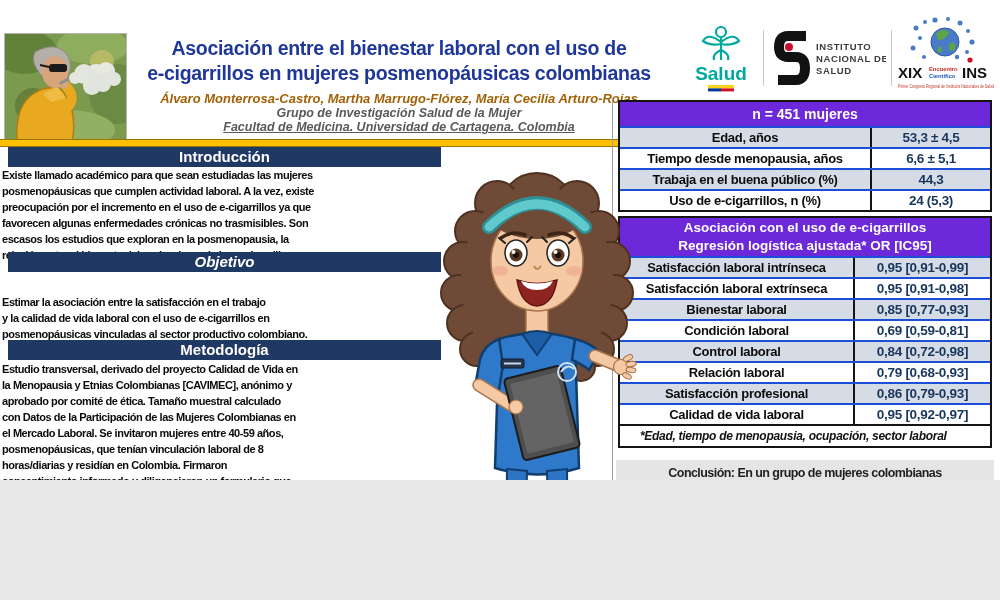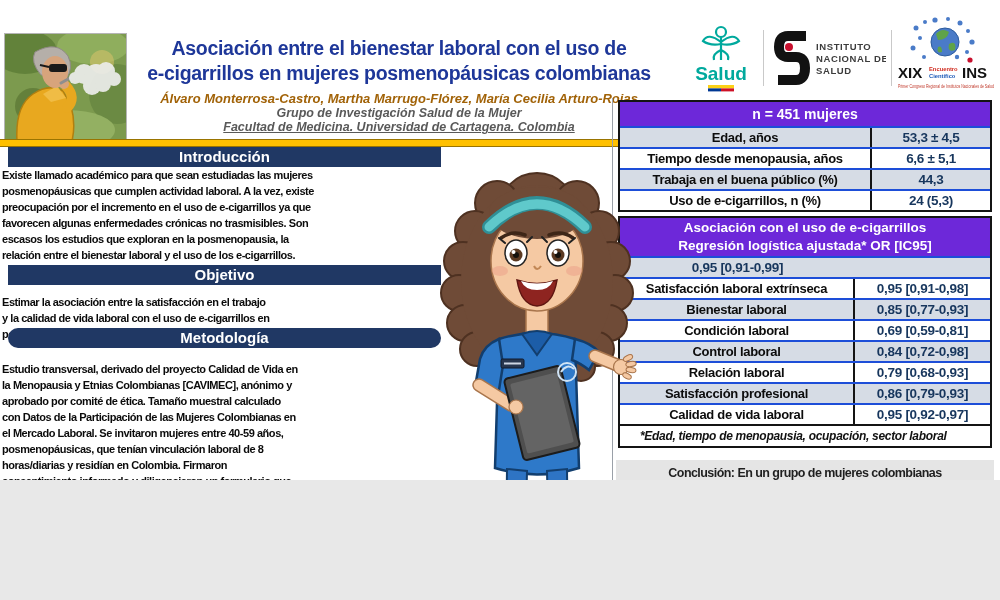--- a/index.html
+++ b/index.html
@@ -24,21 +24,21 @@
   .affil   { font-style:italic; font-weight:700; font-size:12.5px; color:#595959; text-decoration:underline; }
   .gold-bar {
     position:absolute; left:0; top:139px; width:618px; height:8px;
     background:#FFC000; border-top:1px solid #9a7400; border-bottom:1px solid #9a7400;
   }
   
   .section-banner {
     position:absolute; left:8px; width:433px; height:20px; background:#203864;
     color:#ffffff; font-weight:700; font-size:15px; line-height:20px; text-align:center;
   }
-  #banner-intro { top:147px; } #banner-obj { top:265px; } #banner-met { top:328px;border-radius:10px; }
+  #banner-intro { top:147px; } #banner-obj { top:252px;font-style:italic; } #banner-met { top:340px; }
   .section-text {
     position:absolute; left:2px; width:452px; text-align:left;
     font-weight:700; font-size:11px; line-height:16px; letter-spacing:-0.45px;
     color:#0b0b0b; white-space:pre-line;
   }
   #text-intro { top:167px; } #text-obj { top:294px; } #text-met { top:361px; }
   
   .nurse { position:absolute; left:437px; top:153px; width:200px; height:437px; z-index:5; }
   .col-divider { position:absolute; left:612px; top:98px; width:1px; height:490px; background:#9aa0a8; }
   
@@ -340,20 +340,21 @@
           <div class="tvalue">24 (5,3)</div>
         </div>
       </div>
   </div>
 
   <div class="table table2">
     <div class="thead">Asociación con el uso de e-cigarrillos
 Regresión logística ajustada* OR [IC95]</div>
     <div>
         <div class="trow alt">
+          <div class="tlabel">Satisfacción laboral intrínseca</div>
           <div class="tvalue">0,95 [0,91-0,99]</div>
         </div>
         <div class="trow">
           <div class="tlabel">Satisfacción laboral extrínseca</div>
           <div class="tvalue">0,95 [0,91-0,98]</div>
         </div>
         <div class="trow alt">
           <div class="tlabel">Bienestar laboral</div>
           <div class="tvalue">0,85 [0,77-0,93]</div>
         </div>

